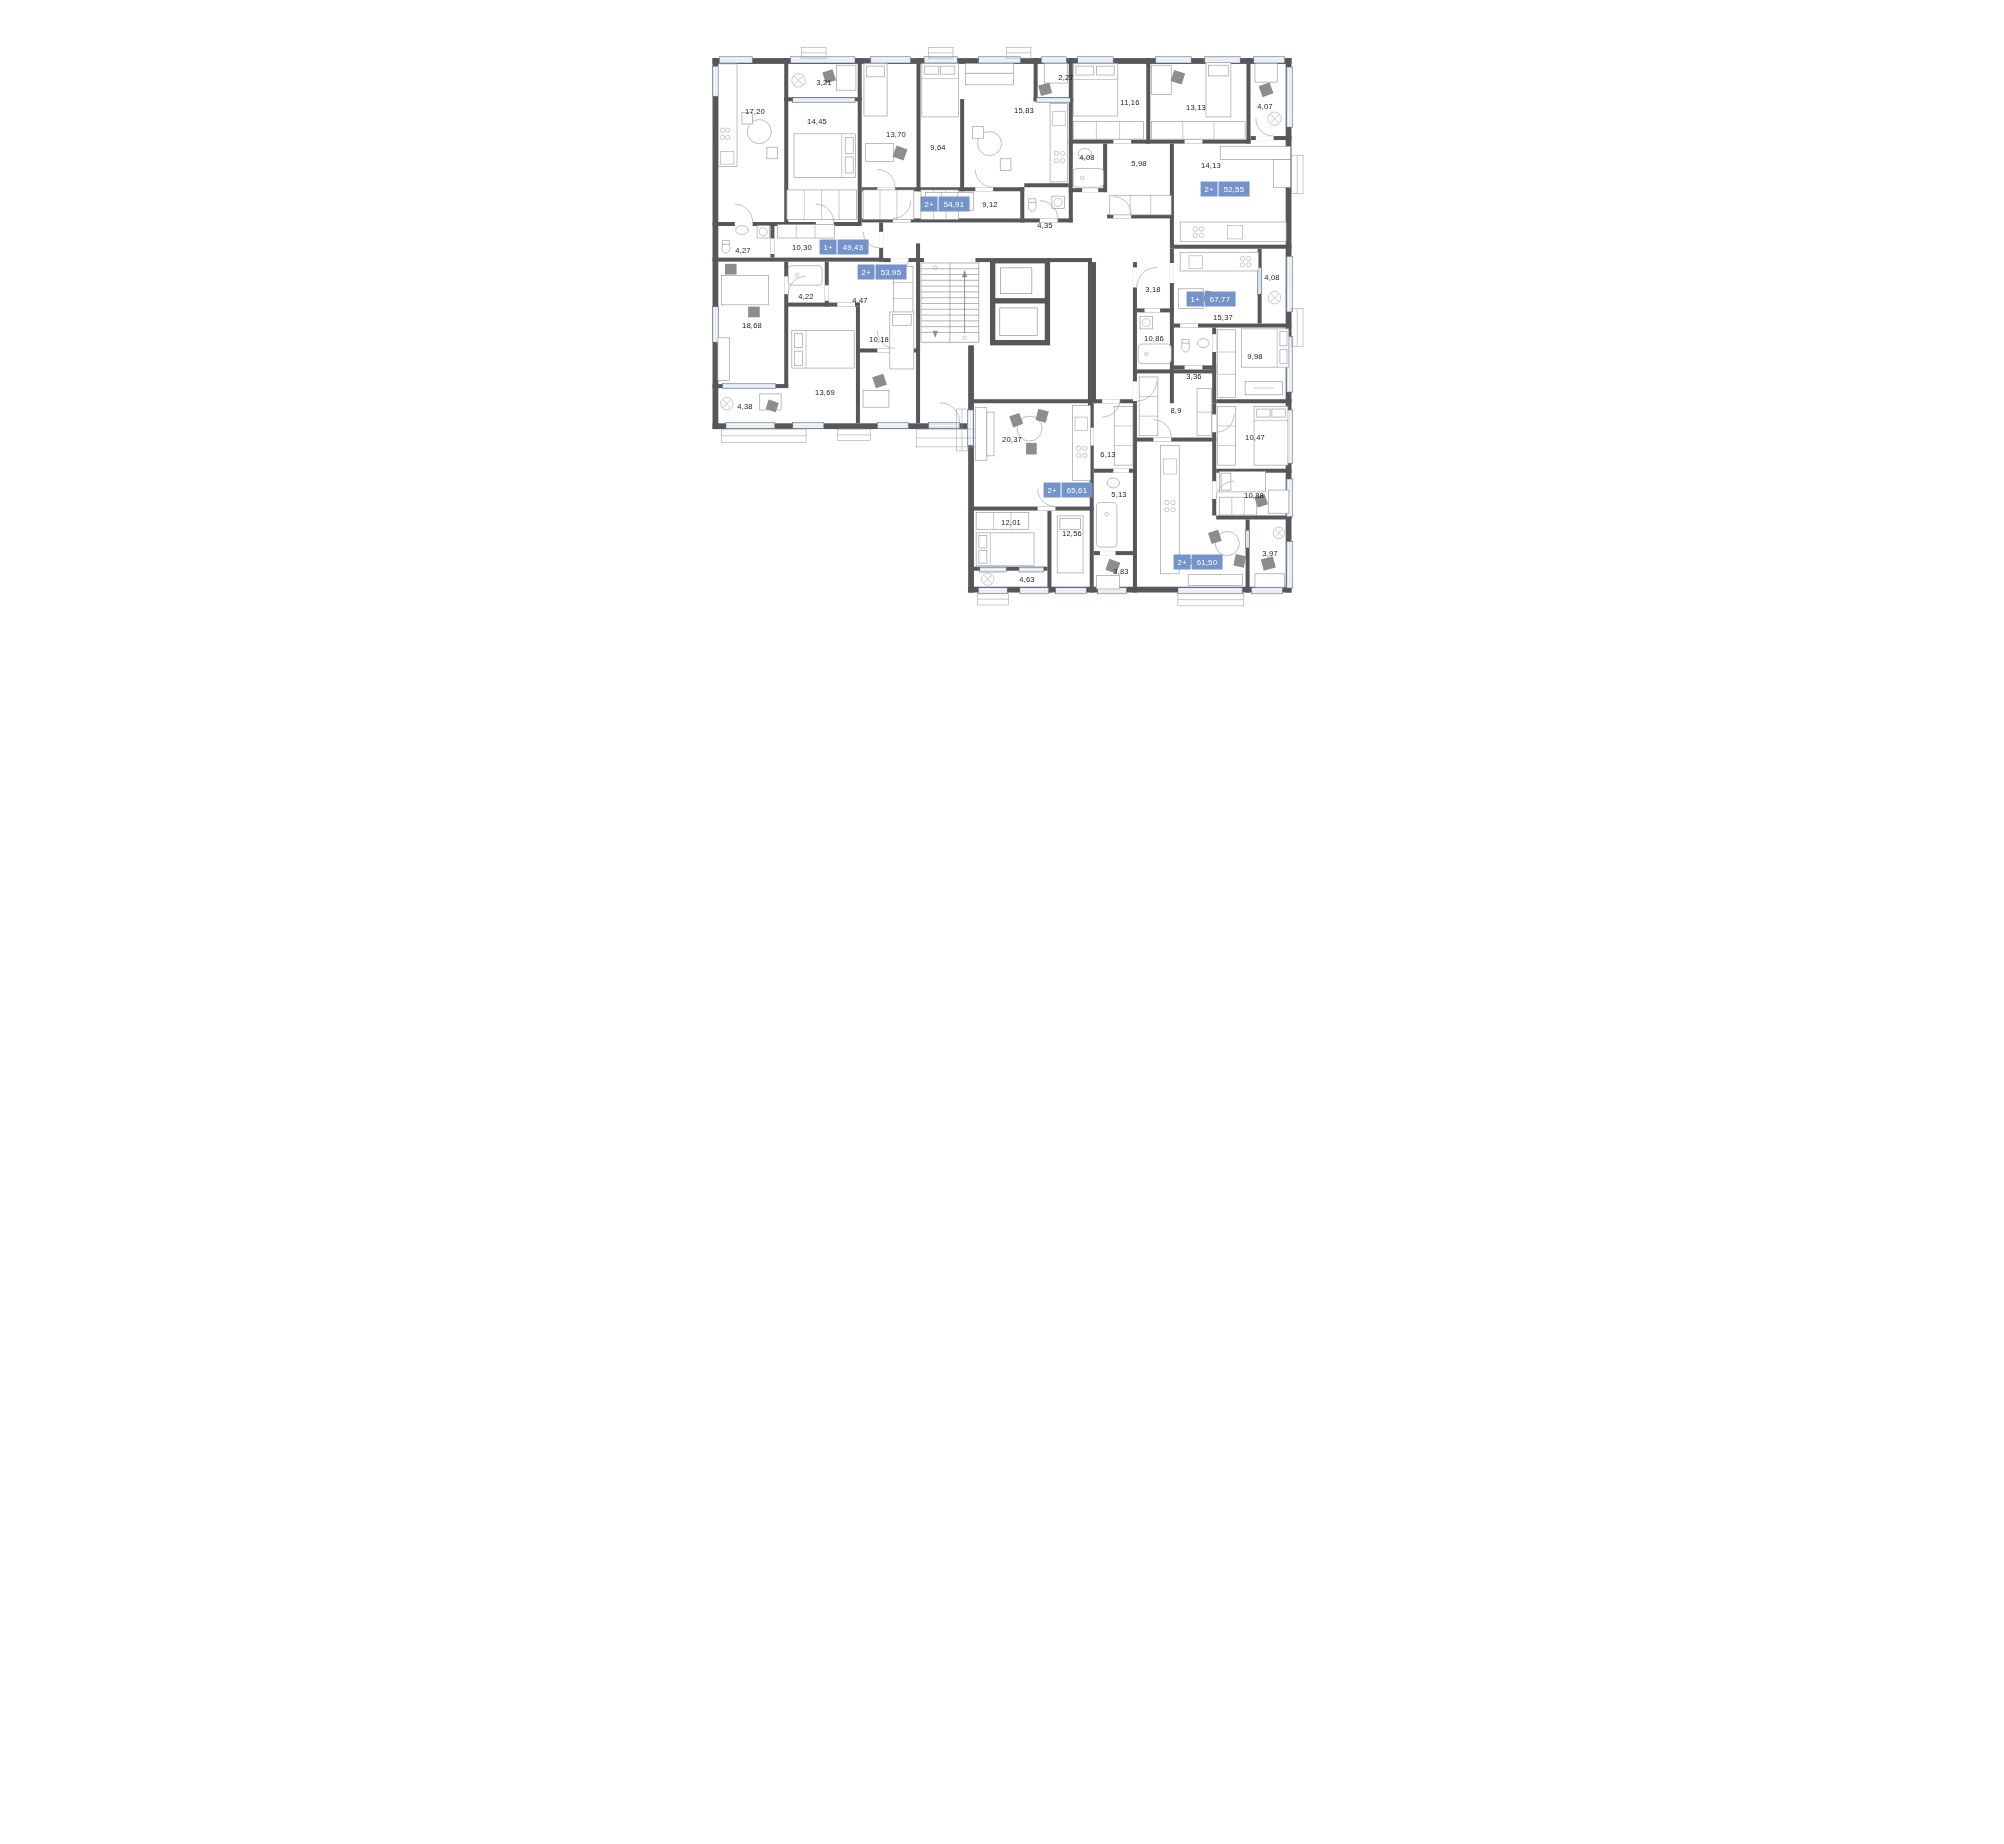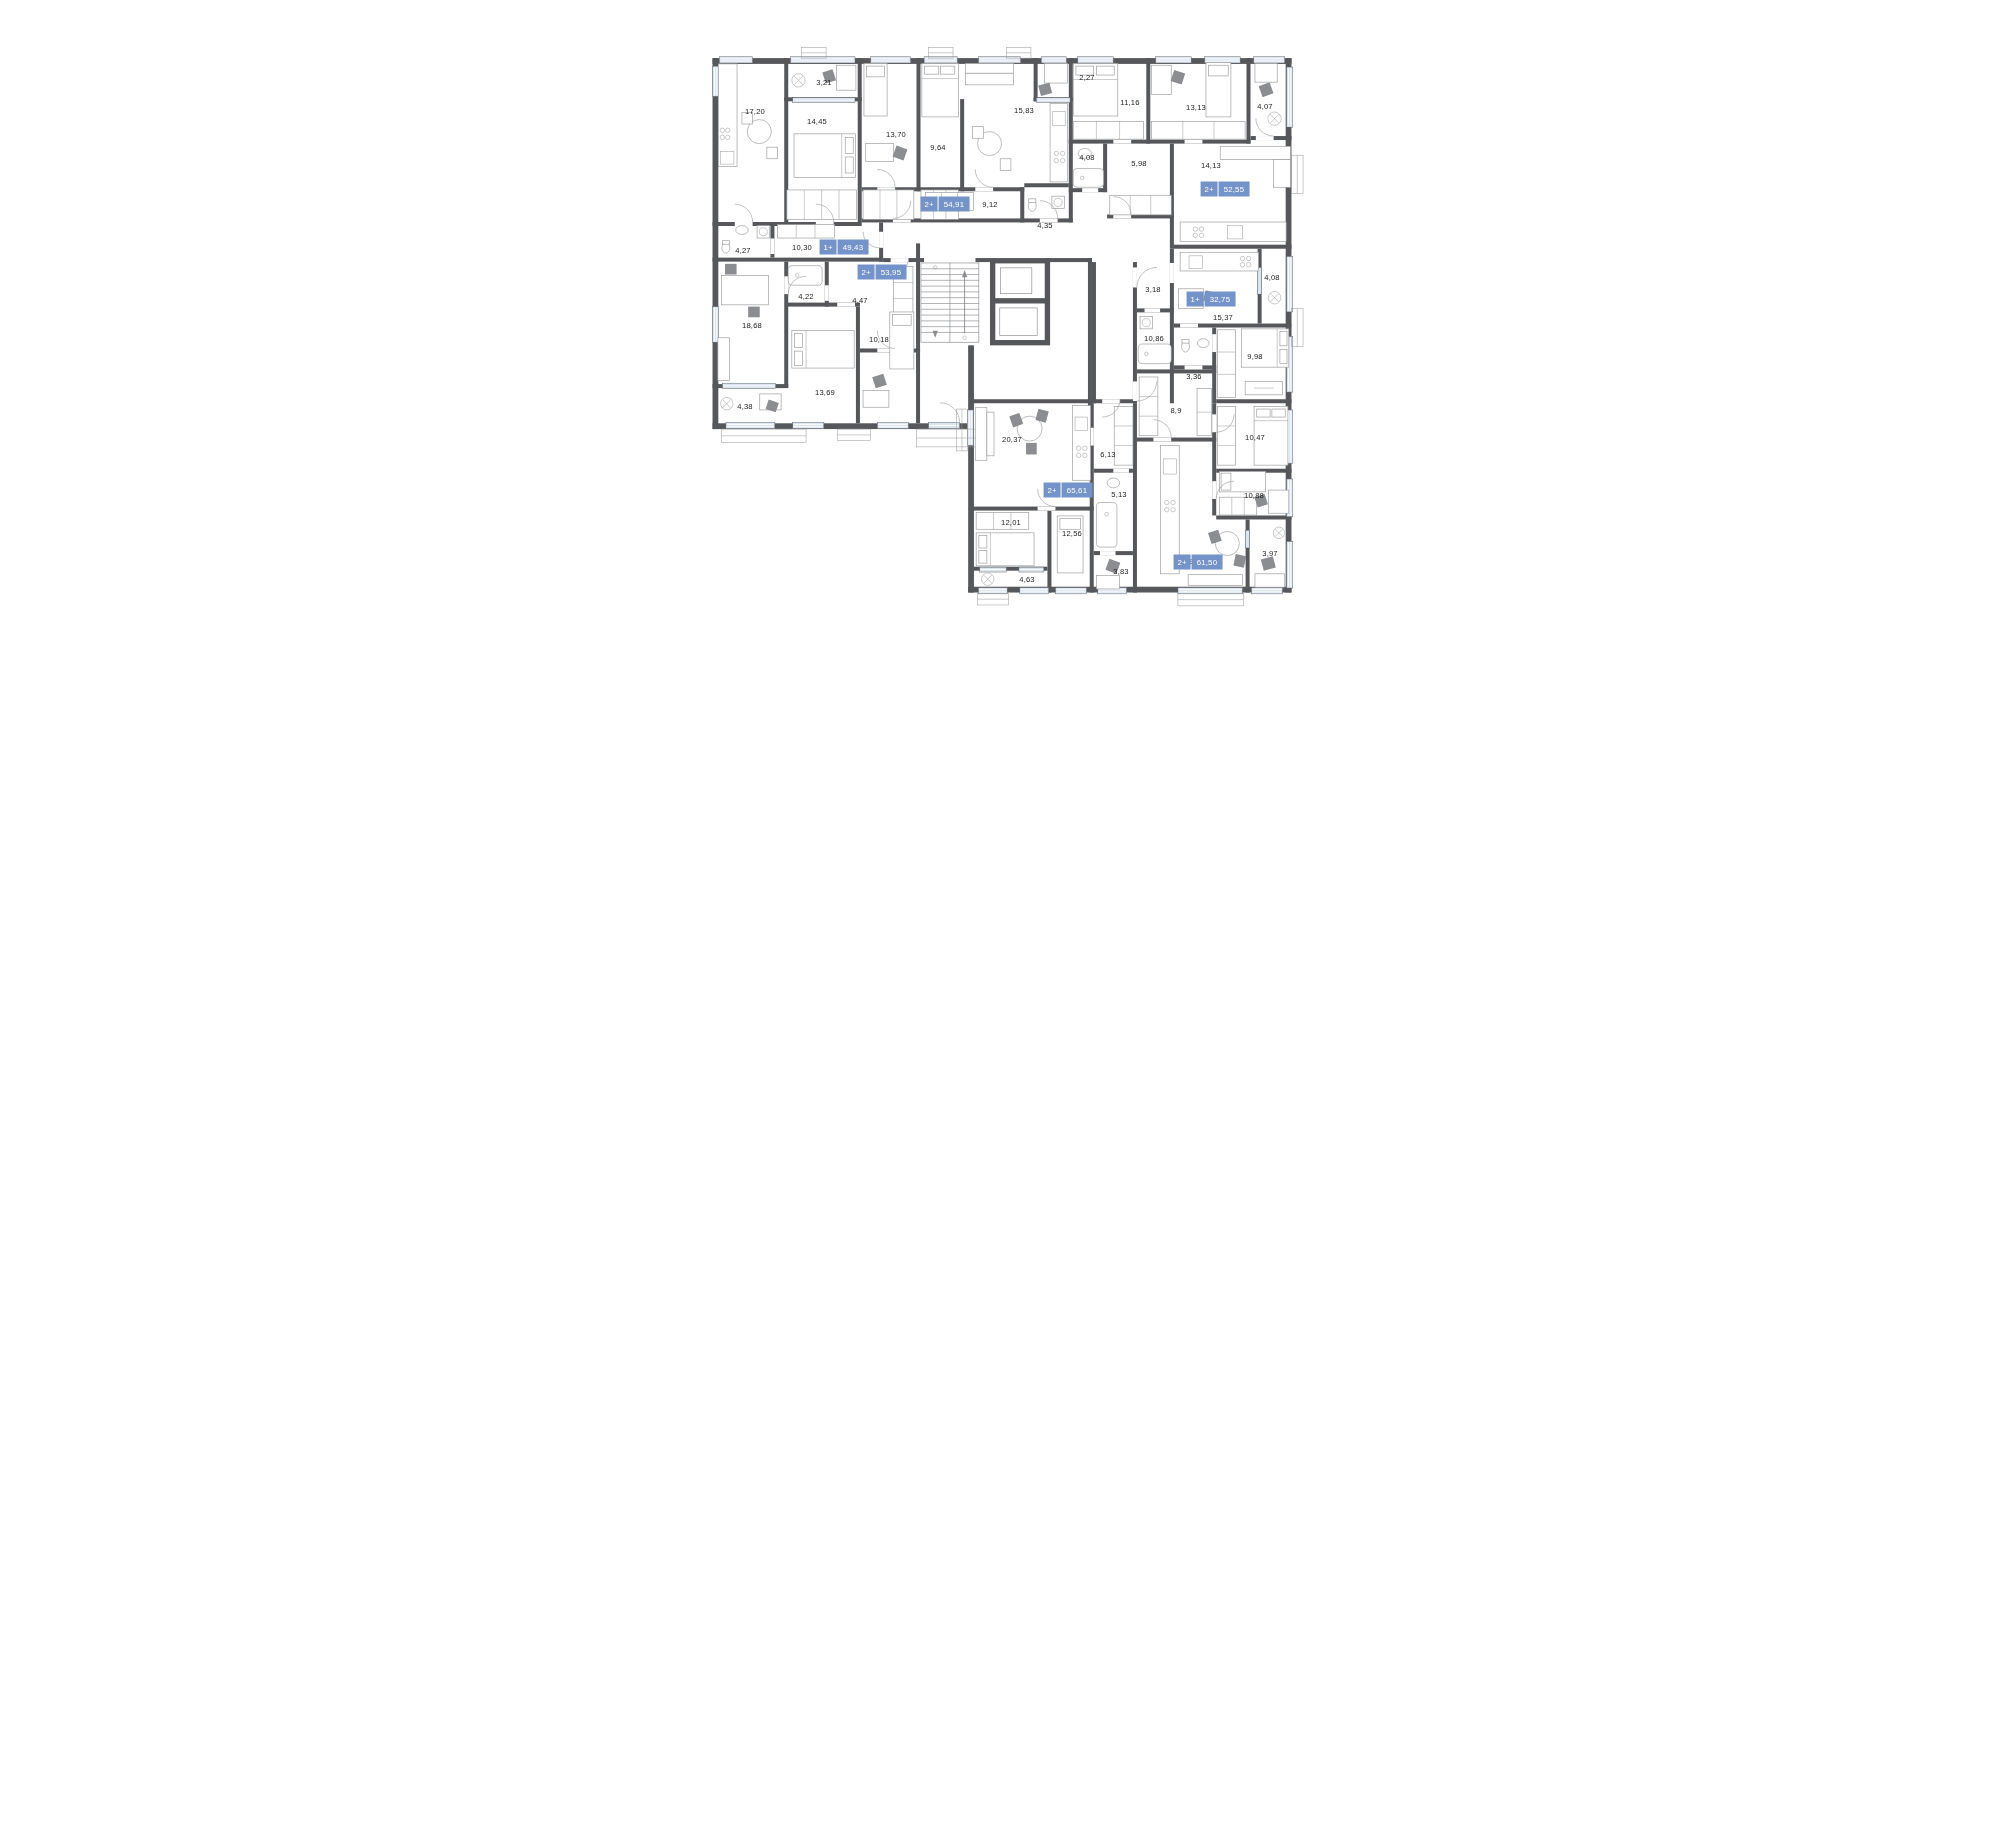--- a/index.html
+++ b/index.html
@@ -833,21 +833,21 @@
   </g>
 </svg>
 
   <div>
     <div class="room-label" style="left:87px;top:111px;">17,20</div>
     <div class="room-label" style="left:156px;top:82px;">3,21</div>
     <div class="room-label" style="left:149px;top:121px;">14,45</div>
     <div class="room-label" style="left:228px;top:134px;">13,70</div>
     <div class="room-label" style="left:270px;top:147px;">9,64</div>
     <div class="room-label" style="left:356px;top:110px;">15,83</div>
-    <div class="room-label" style="left:399px;top:77px;padding-left:40px;">2,27</div>
+    <div class="room-label" style="left:378px;top:77px;padding-left:40px;">2,27</div>
     <div class="room-label" style="left:322px;top:204px;">9,12</div>
     <div class="room-label" style="left:377px;top:225px;">4,35</div>
     <div class="room-label" style="left:462px;top:102px;">11,16</div>
     <div class="room-label" style="left:528px;top:107px;">13,13</div>
     <div class="room-label" style="left:597px;top:106px;">4,07</div>
     <div class="room-label" style="left:419px;top:157px;">4,08</div>
     <div class="room-label" style="left:471px;top:163px;">5,98</div>
     <div class="room-label" style="left:543px;top:165px;">14,13</div>
     <div class="room-label" style="left:75px;top:250px;">4,27</div>
     <div class="room-label" style="left:134px;top:247px;">10,30</div>
@@ -889,21 +889,21 @@
     <div class="apt-badge" style="left:557px;top:189px;">
       <span class="bt">2+</span>
       <span class="ba">52,55</span>
     </div>
     <div class="apt-badge" style="left:214px;top:272px;">
       <span class="bt">2+</span>
       <span class="ba">53,95</span>
     </div>
     <div class="apt-badge" style="left:543px;top:299px;">
       <span class="bt">1+</span>
-      <span class="ba">32,75</span>
+      <span class="ba">67,77</span>
     </div>
     <div class="apt-badge" style="left:400px;top:490px;">
       <span class="bt">2+</span>
       <span class="ba">65,61</span>
     </div>
     <div class="apt-badge" style="left:530px;top:562px;">
       <span class="bt">2+</span>
       <span class="ba">61,50</span>
     </div>
   </div>

